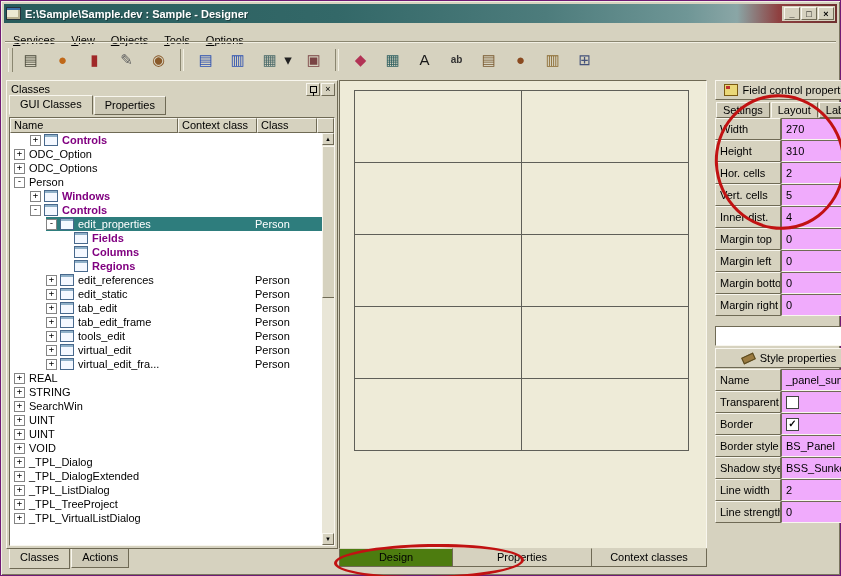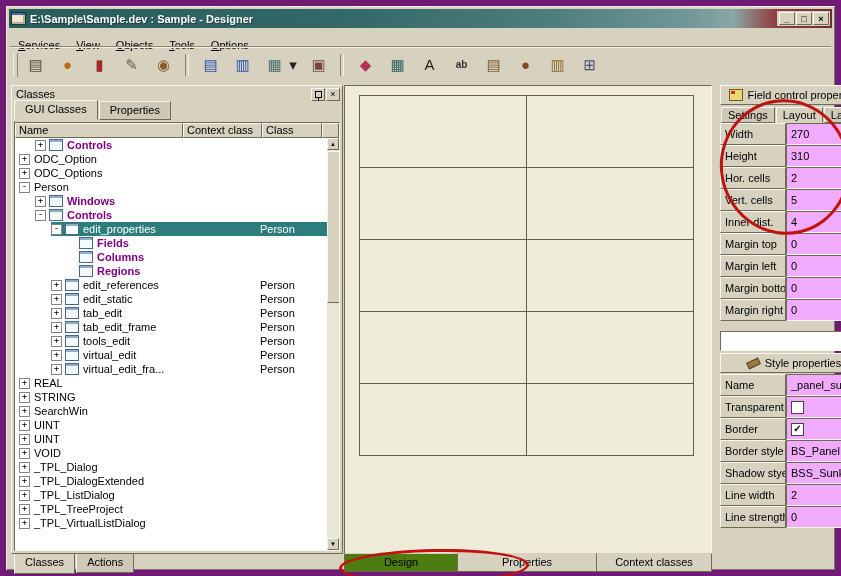--- a/index.html
+++ b/index.html
@@ -2,21 +2,21 @@
 <html><head>
 <meta charset="utf-8">
 <style>
   html,body{margin:0;padding:0;}
   body{
     width:841px;height:576px;position:relative;overflow:hidden;
     background:#d6d2bf;
     font-family:"Liberation Sans",sans-serif;font-size:11px;color:#000;
     -webkit-font-smoothing:none;
   }
-  #window{position:absolute;inset:0;border:6px solid #701a75;
+  #window{position:absolute;inset:0;border:1px solid #701a75;
     box-shadow:inset 1px 1px 0 #f2f0e4, inset -1px -1px 0 #7a765f;background:#d6d2bf;}
   
   #titlebar{position:absolute;left:3px;top:3px;right:3px;height:19px;
     background:linear-gradient(90deg,#285c5c 0%,#336868 40%,#4d7c7c 65%,#6f9696 82%,#8aa6a6 88%,#8f4040 93%,#6e2f2f 100%);
     display:flex;align-items:center;color:#fff;font-weight:bold;}
   .app-icon{width:13px;height:11px;margin:0 4px 0 2px;background:#ece8d2;border:1px solid #26303a;
     box-shadow:inset 0 2px 0 #3a6ea5, inset -2px -2px 0 #b8b090;}
   #title-text{white-space:nowrap;text-shadow:1px 1px 0 rgba(0,0,0,.35);}
   #win-buttons{position:absolute;right:2px;top:2px;display:flex;background:#d6d2bf;padding:1px;}
   .wbtn{width:16px;height:13px;margin-left:1px;background:#d6d2bf;color:#000;

